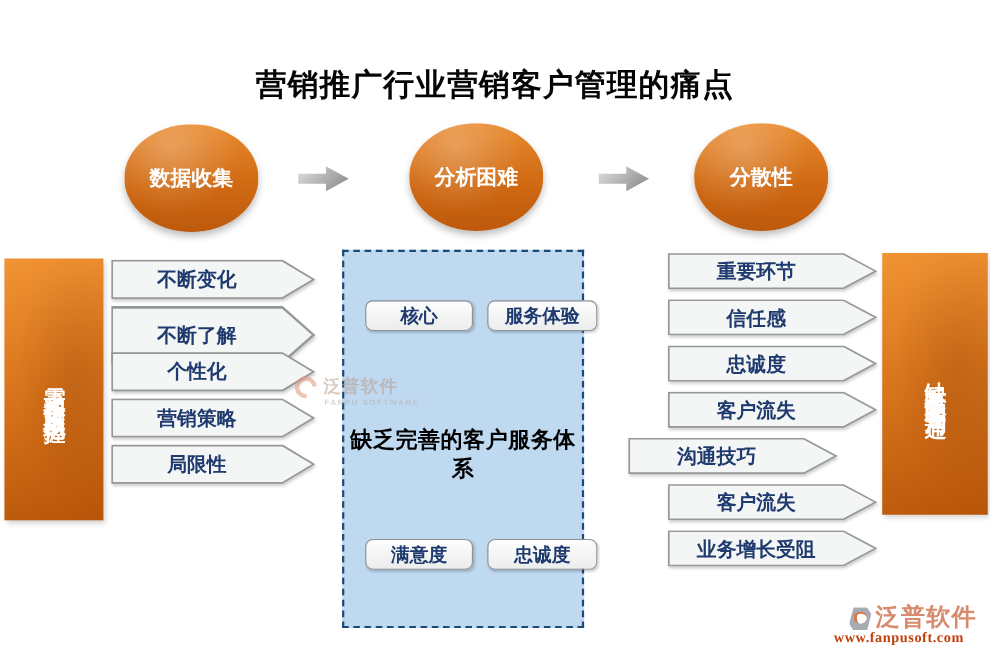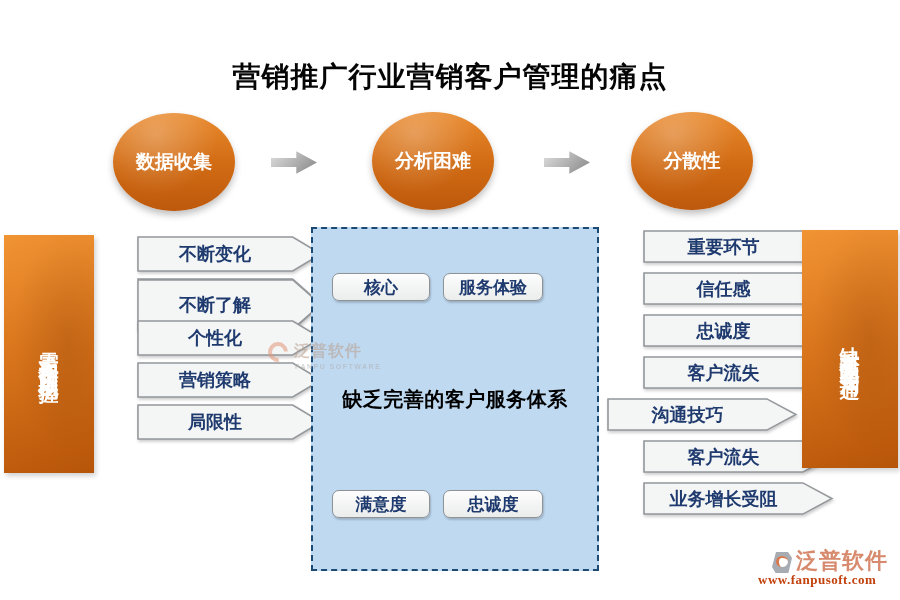--- a/index.html
+++ b/index.html
@@ -38,33 +38,33 @@
       linear-gradient(160deg, #f19434 0%, #d9751c 45%, #b65409 100%);
     display:flex; align-items:center; justify-content:center;
     box-shadow:2px 3px 5px rgba(0,0,0,0.18);
   }
   .band span {
     writing-mode:vertical-rl; text-orientation:upright;
     color:#ffffff; font-weight:bold; font-size:20px; letter-spacing:4px;
     line-height:1;
   }
   
-  .pent { position:absolute;margin-left:36px; }
+  .pent { position:absolute; }
   .pent svg {
     position:absolute; left:0; top:0; width:100%; height:100%;
     filter:drop-shadow(1px 2px 1.5px rgba(0,0,0,0.20));
   }
   .pent span {
     position:absolute; left:0; right:30px; top:0; bottom:0;
     display:flex; align-items:center; justify-content:center;
     font-weight:bold; font-size:18px; color:#1e3a6e;
   }
   
   .bluebox {
-    position:absolute; left:311px; top:227px; width:288px; height:344px;
+    position:absolute; left:311px; top:227px; width:220px; height:344px;
     background:#bfd9f1; border:2px dashed #1b4a74;
   }
   .clabel {
     position:absolute; left:0; right:0; top:157px; text-align:center;
     font-weight:bold; font-size:20px; color:#000000; letter-spacing:0.5px;
   }
   .sbtn {
     position:absolute; border:1.5px solid #8f9396; border-radius:7px;
     background:linear-gradient(180deg, #fdfdfd, #ebecec);
     display:flex; align-items:center; justify-content:center;

